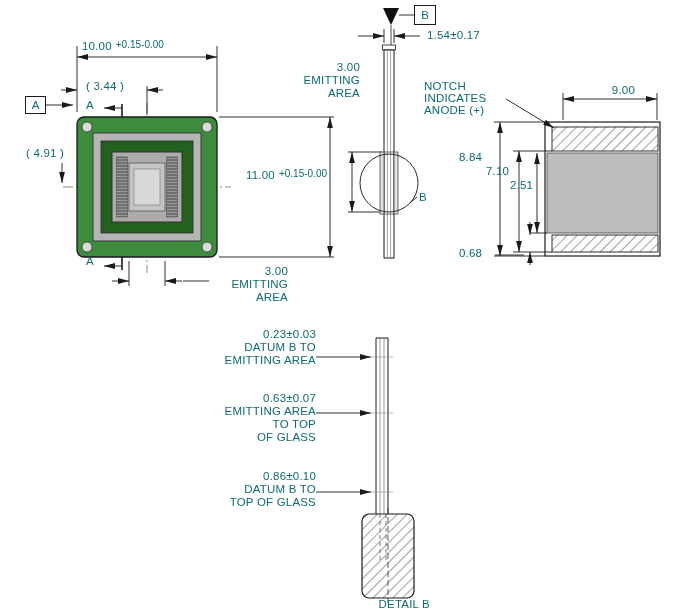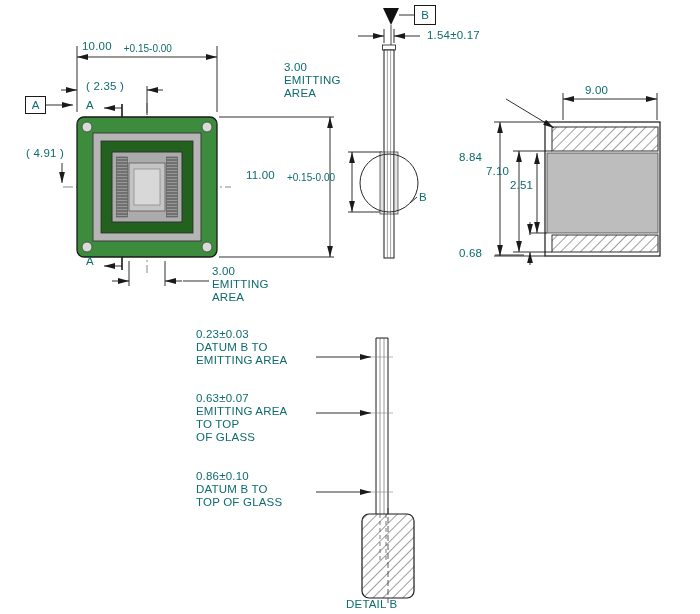--- a/index.html
+++ b/index.html
@@ -1,21 +1,21 @@
 <!DOCTYPE html>
 <html><head>
 <meta charset="utf-8">
 <style>
   *{box-sizing:border-box;margin:0;padding:0}
   html,body{background:#ffffff;font-family:"Liberation Sans",sans-serif}
   #canvas{position:relative;width:700px;height:614px;background:#fff;overflow:hidden}
   #linework{position:absolute;left:0;top:0}
   .t{position:absolute;color:#0e6b6e;font-size:11.5px;line-height:13px;letter-spacing:.2px;white-space:nowrap}
-  .c{text-align:left}
-  .row{display:flex;align-items:flex-end;gap:12px}
+  .c{text-align:right}
+  .row{display:flex;align-items:flex-start;gap:4px}
   .tols{display:inline-flex;font-size:10px;line-height:9.2px;letter-spacing:0}
   .box{position:absolute;border:1.4px solid #1a1a1a;background:#fff;color:#0e6b6e;
        font-size:11.5px;display:flex;align-items:center;justify-content:center}
 </style>
 </head>
 <body>
 
 <div id="canvas">
 
 <svg id="linework" width="700" height="614" viewBox="0 0 700 614">
@@ -157,21 +157,21 @@
 </svg>
 
 <div class="t row" style="left:82px;top:40px">
   <span>10.00</span>
   <span class="tols">
     <span>+0.15</span>
     <span>-0.00</span>
   </span>
 </div>
 
-<div class="t" style="left:86px;top:80px">( 2.35 )</div>
+<div class="t" style="left:86px;top:80px">( 3.44 )</div>
 
 <div class="box" style="left:25px;top:96px;width:21px;height:18px">A</div>
 
 <div class="t" style="left:86px;top:99px">A</div>
 <div class="t" style="left:86px;top:255px">A</div>
 
 <div class="t" style="left:26px;top:147px">( 4.91 )</div>
 
 <div class="t row" style="left:246px;top:169px">
   <span>11.00</span>
@@ -193,20 +193,25 @@
   <div>AREA</div>
 </div>
 
 <div class="box" style="left:414px;top:5px;width:22px;height:20px">B</div>
 
 <div class="t" style="left:427px;top:29px">1.54±0.17</div>
 
 <div class="t" style="left:419px;top:191px">B</div>
 
 
+<div class="t" style="left:424px;top:80px;line-height:12px">
+  <div>NOTCH</div>
+  <div>INDICATES</div>
+  <div>ANODE (+)</div>
+</div>
 
 <div class="t c" style="left:585px;top:84px;width:50px">9.00</div>
 <div class="t" style="left:459px;top:151px">8.84</div>
 <div class="t" style="left:486px;top:165px">7.10</div>
 <div class="t" style="left:510px;top:179px">2.51</div>
 <div class="t" style="left:459px;top:247px">0.68</div>
 
 <div class="t c" style="left:196px;top:328px;width:120px">
   <div>0.23±0.03</div>
   <div>DATUM B TO</div>

